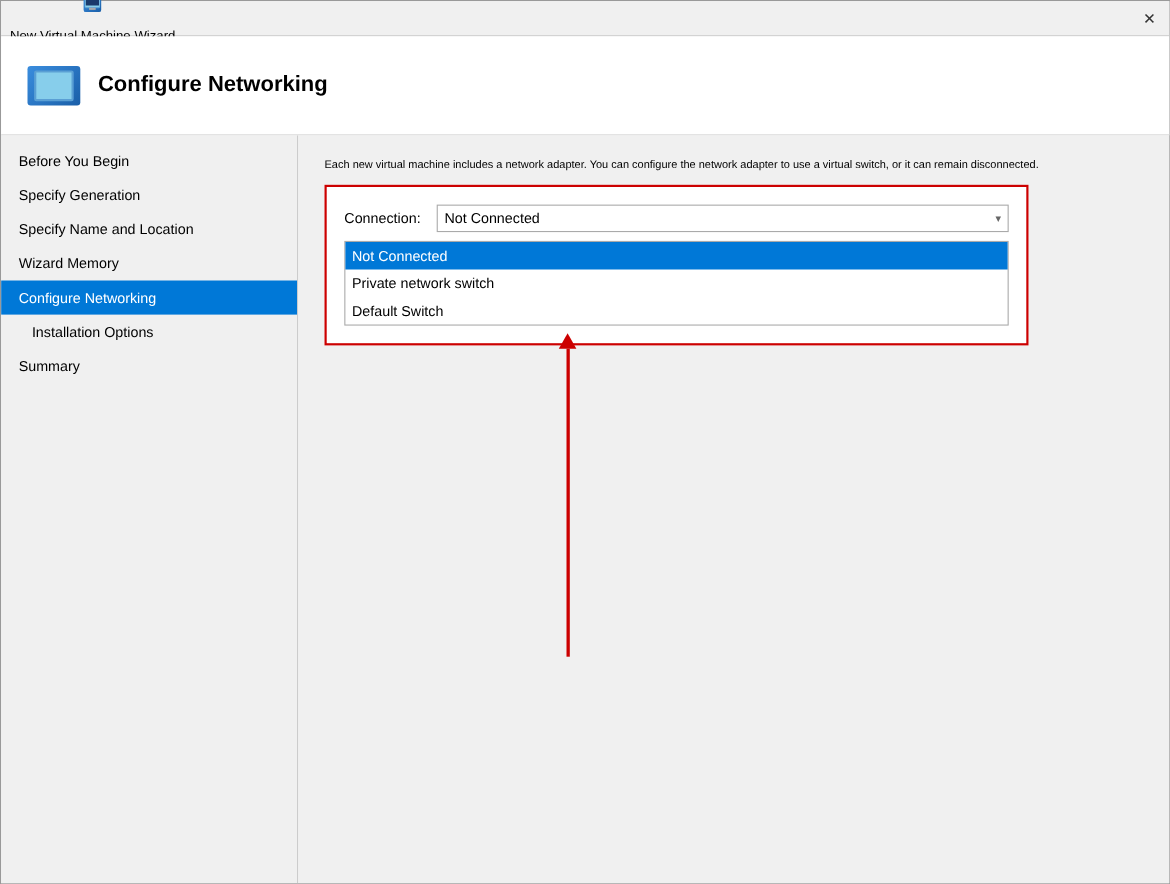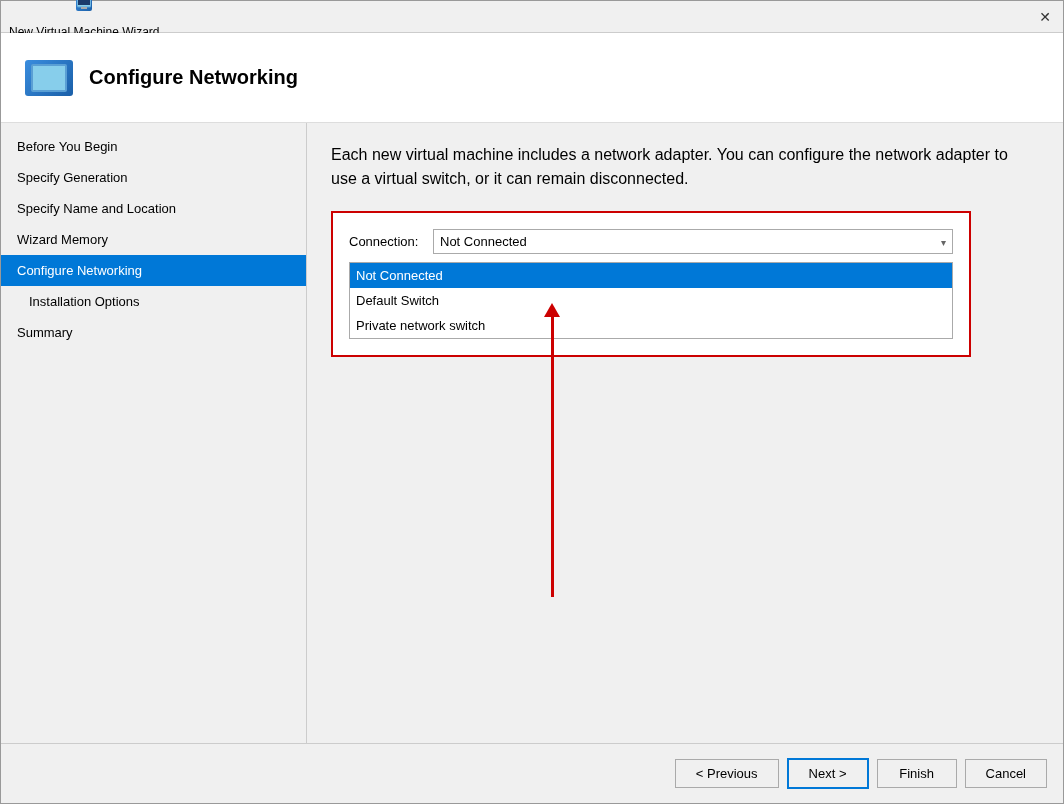--- a/index.html
+++ b/index.html
@@ -100,21 +100,21 @@
       color: #000;
     }
 
     .content-area {
       display: flex;
       flex: 1;
       overflow: hidden;
     }
 
     .sidebar {
-      width: 306px;
+      width: 270px;
       background: #f0f0f0;
       border-right: 1px solid #ccc;
       padding: 8px 0;
       flex-shrink: 0;
     }
 
     .sidebar-item {
       padding: 8px 16px;
       cursor: pointer;
       color: #000;
@@ -133,23 +133,23 @@
 
     .main-content {
       flex: 1;
       padding: 20px 24px;
       background: #f0f0f0;
       position: relative;
       overflow: hidden;
     }
 
     .description-text {
-      font-size: 16px;
-      color: #000;
-      margin-bottom: 20px;
+      font-size: 10px;
+      color: #000;
+      margin-bottom: 10px;
       line-height: 1.5;
       max-width: 680px;
     }
 
     .connection-area {
       border: 2px solid #cc0000;
       padding: 16px;
       background: white;
       display: inline-flex;
       flex-direction: column;
@@ -262,32 +262,26 @@
           <div class="dropdown-container">
             <div style="display:flex;align-items:center;border:1px solid #aaa;padding:4px 24px 4px 6px;background:white;position:relative;cursor:pointer;">
               <span>Not Connected</span>
               <span style="position:absolute;right:6px;top:50%;transform:translateY(-50%);font-size:10px;color:#666;">▾</span>
             </div>
           </div>
         </div>
         <div class="dropdown-list">
 
         <div class="dropdown-option selected">Not Connected</div>
+            <div class="dropdown-option">Private network switch</div>
             <div class="dropdown-option">Default Switch</div>
-            <div class="dropdown-option">Private network switch</div>
           </div>
       </div>
 
       
       <div style="position:absolute;left:237px;top:180px;display:flex;flex-direction:column;align-items:center;">
         <div style="width:0;height:0;border-left:8px solid transparent;border-right:8px solid transparent;border-bottom:14px solid #cc0000;"></div>
         <div style="width:3px;background:#cc0000;height:280px;"></div>
       </div>
     </div>
   </div>
 
-  <div class="footer">
-    <button class="footer-btn">&lt; Previous</button>
-    <button class="footer-btn primary">Next &gt;</button>
-    <button class="footer-btn">Finish</button>
-    <button class="footer-btn">Cancel</button>
-  </div>
 </div>
 
 </body></html>

